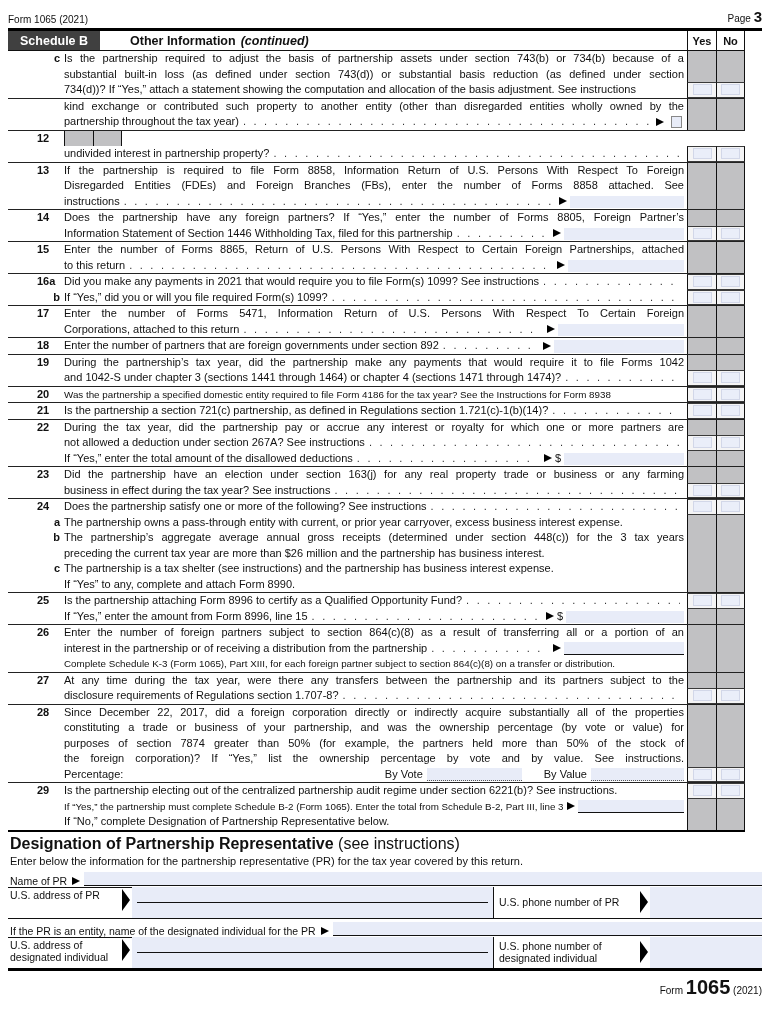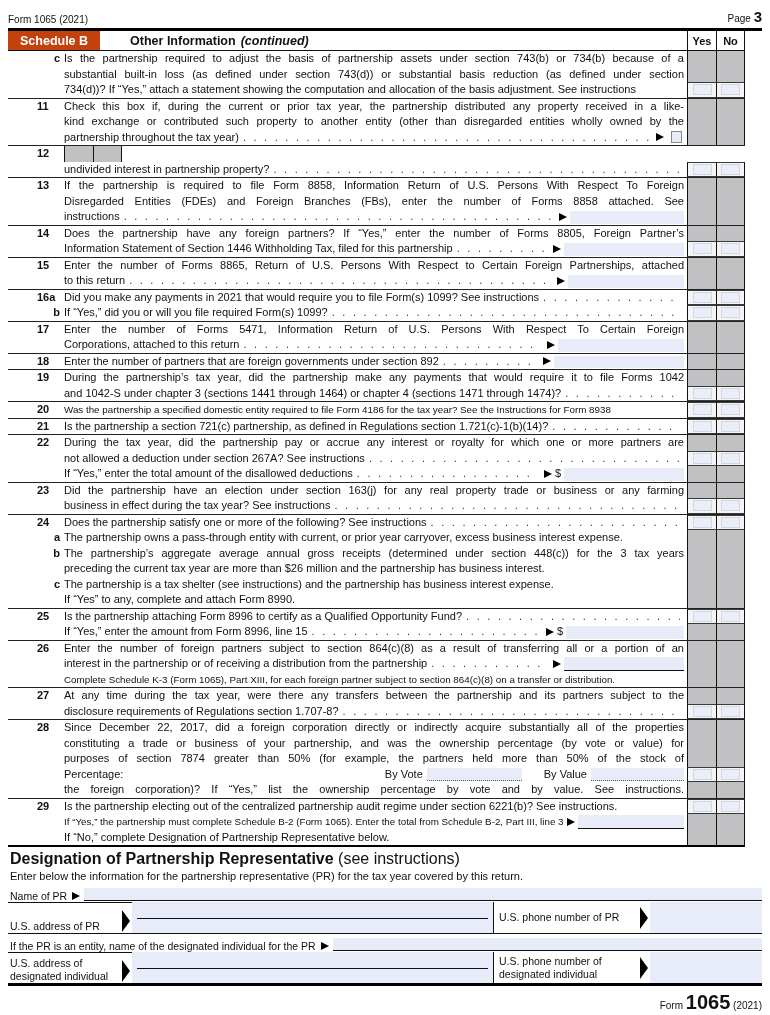--- a/index.html
+++ b/index.html
@@ -18,21 +18,21 @@
 
   
   .page-head{width:754px;display:flex;justify-content:space-between;align-items:flex-end;margin:2px 0 3px 0;}
   .form-id{font-size:10px;}
   .page-no{font-size:10px;margin-left:28px;}
   .page-no b{font-size:15px;font-weight:700;}
   .thick-rule{width:754px;height:3px;background:#000;}
 
   .btable{width:737px;}
   .sched-head{display:flex;align-items:stretch;border-bottom:1px solid #111;height:19px;}
-  .badge{background:#c2410c;color:#fff;font-weight:700;font-size:12.5px;padding:0 12px;display:flex;align-items:center;}
+  .badge{background:#404040;color:#fff;font-weight:700;font-size:12.5px;padding:0 12px;display:flex;align-items:center;}
   .sched-title{font-size:12.5px;font-weight:700;padding-left:30px;display:flex;align-items:center;gap:5px;flex:1;}
   .cont{font-style:italic;font-weight:700;}
   .ynh{width:29px;border-left:1px solid #111;display:flex;align-items:center;justify-content:center;font-weight:700;font-size:11px;box-sizing:border-box;}
   .ynh.no{border-right:1px solid #111;}
 
   
   .questions{border-bottom:2px solid #000;}
   .q{border-top:1px solid #222;}
   .q.nbt{border-top:none;}
   .line{display:flex;align-items:stretch;height:15.5px;}
@@ -58,21 +58,21 @@
 
   
   .pr{width:754px;}
   .pr-title{font-size:16px;margin:3px 0 2px 2px;}
   .pr-title b{font-weight:700;}
   .pr-intro{font-size:11px;margin:0 0 5px 2px;}
   .pr-name{display:flex;align-items:flex-end;height:15px;margin-left:2px;}
   .pr-lab{font-size:10.5px;white-space:nowrap;margin-right:2px;}
   .pr-name .arr{margin:0 4px 2px 3px;align-self:flex-end;}
   .pr-addr{display:flex;border-bottom:1px solid #111;height:31px;}
-  .alab{width:124px;flex:none;border-top:1px solid #111;font-size:10.5px;line-height:12.5px;display:flex;align-items:flex-end;justify-content:space-between;padding:1px 2px 1px 2px;box-sizing:border-box;}
+  .alab{width:124px;flex:none;border-top:1px solid #111;font-size:10.5px;line-height:12.5px;display:flex;align-items:flex-start;justify-content:space-between;padding:1px 2px 1px 2px;box-sizing:border-box;}
   .btri{width:0;height:0;border-top:11px solid transparent;border-bottom:11px solid transparent;border-left:8px solid #000;flex:none;}
   .afield{flex:1;background:var(--blue);position:relative;}
   .afield .wl{position:absolute;left:5px;right:5px;top:50%;border-top:1px solid #111;}
   .pcell{width:268px;flex:none;border-left:1px solid #111;display:flex;align-items:center;}
   .plab{width:146px;flex:none;font-size:10.5px;line-height:12.5px;padding:1px 2px 1px 5px;box-sizing:border-box;}
   .pcell .btri{margin-right:2px;}
   .pfield{flex:1;align-self:stretch;background:var(--blue);}
   .pr-addr.last{border-bottom:3px solid #000;}
   .pr-entity{display:flex;align-items:flex-end;height:16px;margin:2px 0 0 2px;}
   .pr-entity .arr{margin:0 4px 2px 3px;align-self:flex-end;}
@@ -122,26 +122,20 @@
             <div class="cell yes check">
               <div class="cbox"></div>
             </div>
             <div class="cell no check">
               <div class="cbox"></div>
             </div>
           </div>
         </div>
         <div class="q">
           <div class="line">
-            <div class="gut">11</div>
-            <div class="qt j"><span class="txt">Check this box if, during the current or prior tax year, the partnership distributed any property received in a like-</span></div>
-            <div class="cell yes"></div>
-            <div class="cell no"></div>
-          </div>
-          <div class="line">
             <div class="gut"></div>
             <div class="qt j"><span class="txt">kind exchange or contributed such property to another entity (other than disregarded entities wholly owned by the</span></div>
             <div class="cell yes"></div>
             <div class="cell no"></div>
           </div>
           <div class="line">
             <div class="gut"></div>
             <div class="qt">
               <span class="txt">partnership throughout the tax year)</span>
               <span class="dots">. . . . . . . . . . . . . . . . . . . . . . . . . . . . . . . . . . . . . . . . . . . . . . . . . . . . . . . . . . . . . . . . . . . . . . . . . . . . . . . . . . . . . . . . . .</span>
@@ -542,20 +536,26 @@
           </div>
           <div class="line">
             <div class="gut"></div>
             <div class="qt j"><span class="txt">constituting a trade or business of your partnership, and was the ownership percentage (by vote or value) for</span></div>
             <div class="cell yes"></div>
             <div class="cell no"></div>
           </div>
           <div class="line">
             <div class="gut"></div>
             <div class="qt j"><span class="txt">purposes of section 7874 greater than 50% (for example, the partners held more than 50% of the stock of</span></div>
+            <div class="cell yes"></div>
+            <div class="cell no"></div>
+          </div>
+          <div class="line">
+            <div class="gut"></div>
+            <div class="qt j"><span class="txt">the foreign corporation)? If “Yes,” list the ownership percentage by vote and by value. See instructions.</span></div>
             <div class="cell yes"></div>
             <div class="cell no"></div>
           </div>
           <div class="line">
             <div class="gut"></div>
             <div class="qt">
               <span class="txt">Percentage:</span>
               <span class="sp"></span>
               <span class="txt">By Vote</span>
               <span class="fld" style="width: 95px; border-bottom: 1px dotted rgb(85, 85, 85); margin-left: 4px;"></span>
@@ -563,26 +563,20 @@
               <span class="txt">By Value</span>
               <span class="fld" style="width: 93px; border-bottom: 1px dotted rgb(85, 85, 85); margin-left: 4px;"></span>
             </div>
             <div class="cell yes check">
               <div class="cbox"></div>
             </div>
             <div class="cell no check">
               <div class="cbox"></div>
             </div>
           </div>
-          <div class="line">
-            <div class="gut"></div>
-            <div class="qt j"><span class="txt">the foreign corporation)? If “Yes,” list the ownership percentage by vote and by value. See instructions.</span></div>
-            <div class="cell yes"></div>
-            <div class="cell no"></div>
-          </div>
         </div>
         <div class="q">
           <div class="line">
             <div class="gut">29</div>
             <div class="qt">
               <span class="txt">Is the partnership electing out of the centralized partnership audit regime under section 6221(b)? See instructions.</span>
             </div>
             <div class="cell yes check">
               <div class="cbox"></div>
             </div>

